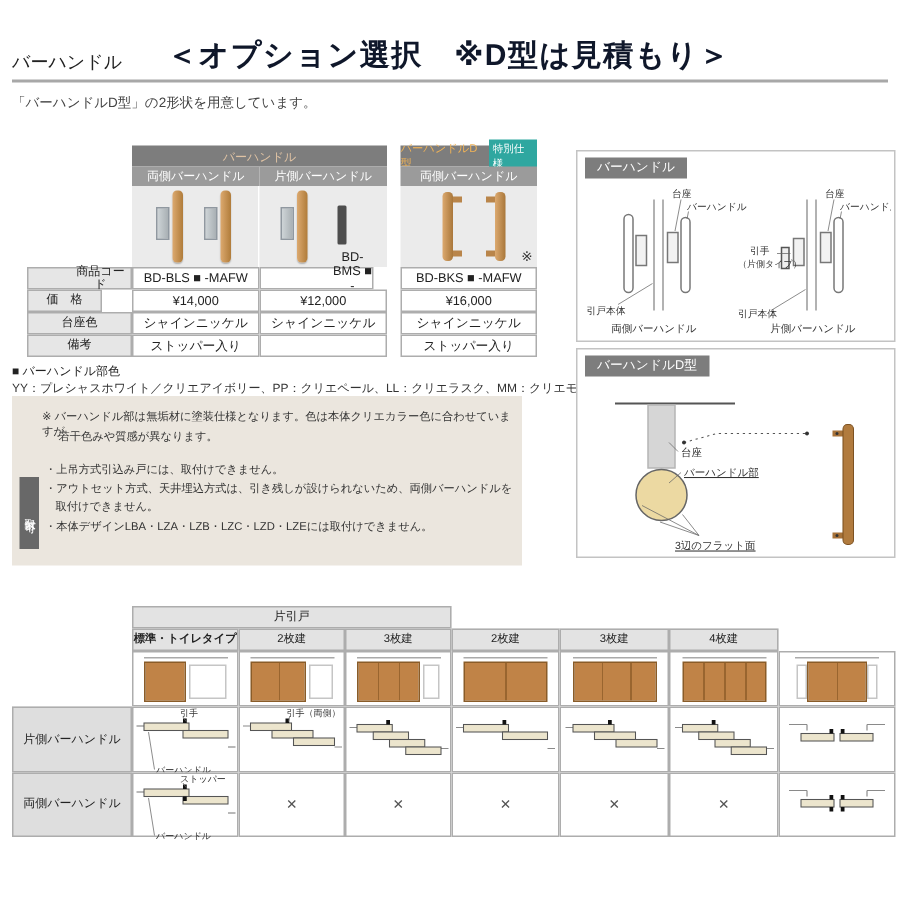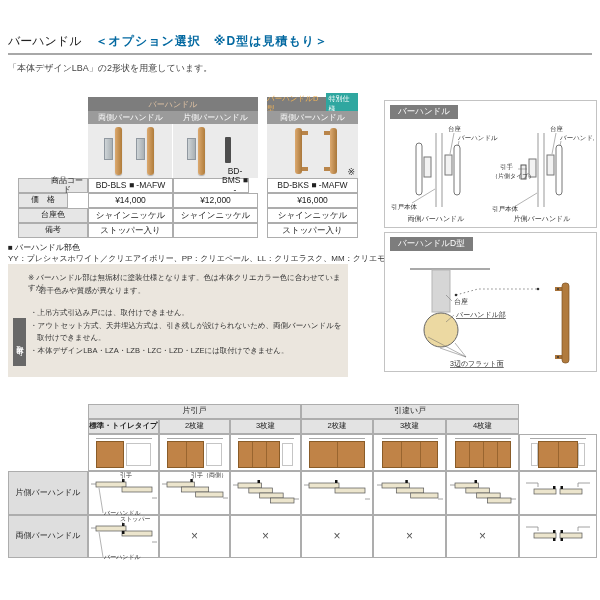--- a/index.html
+++ b/index.html
@@ -3,21 +3,21 @@
 <meta charset="utf-8">
 <style>
   *{margin:0;padding:0;box-sizing:border-box;}
   html,body{background:#fff;}
   body{font-family:"Liberation Sans","DejaVu Sans",sans-serif;color:#222;}
   .page{position:relative;width:600px;height:600px;background:#fff;overflow:hidden;}
   .abs{position:absolute;}
   
   .titlebar{left:8px;top:28px;width:584px;height:27px;border-bottom:2px solid #a8a8a8;display:flex;align-items:flex-end;padding-bottom:3px;}
   .tsmall{font-size:12px;color:#222;}
-  .tmain{font-size:12px;font-weight:bold;color:#0369a1;margin-left:14px;letter-spacing:1px;}
+  .tmain{font-size:20px;font-weight:bold;color:#0f172a;margin-left:30px;letter-spacing:1px;}
   .intro{left:8px;top:61px;font-size:9px;line-height:14px;color:#444;}
   
   .gh{background:#7d7d7d;display:flex;align-items:center;justify-content:center;font-size:8px;}
   .gh1{color:#e0c3a4;}
   .gh2{color:#efb257;font-size:7.5px;}
   .badge{display:inline-block;background:#2fa7a0;color:#fff;font-size:7px;padding:1px 3px;margin-left:3px;}
   .sub{background:#9b9b9b;color:#fff;display:flex;align-items:center;justify-content:center;font-size:8px;}
   .imgcell{background:#ebebeb;}
   
   .hunit{position:absolute;width:24px;height:48px;}
@@ -52,21 +52,21 @@
 </head>
 <body>
 
 <div class="page">
 
   <div class="abs titlebar">
     <span class="tsmall">バーハンドル</span>
     <span class="tmain">＜オプション選択　※D型は見積もり＞</span>
   </div>
   <div class="abs intro">
-    <div>「本体デザインLBA」の2形状を用意しています。</div>
+    <div>「バーハンドルD型」の2形状を用意しています。</div>
   </div>
 
   <div class="abs gh gh1" style="left:88px;top:97px;width:170px;height:14px;">バーハンドル</div>
   <div class="abs sub" style="left:88px;top:111px;width:85px;height:13px;">両側バーハンドル</div>
   <div class="abs sub" style="left:173px;top:111px;width:85px;height:13px;">片側バーハンドル</div>
   <div class="abs gh" style="left:267px;top:97px;width:91px;height:14px;">
     <span class="gh2">バーハンドルD型</span>
     <span class="badge">特別仕様</span>
   </div>
   <div class="abs sub" style="left:267px;top:111px;width:91px;height:13px;">両側バーハンドル</div>
@@ -188,21 +188,20 @@
       <rect x="167" y="34" width="8" height="4" fill="#a8733a"></rect>
       <rect x="167" y="102" width="8" height="4" fill="#a8733a"></rect>
       <rect x="174" y="30" width="7" height="80" rx="3" fill="#b17b3e" stroke="#7d5222" stroke-width="0.7"></rect>
       <circle cx="170" cy="36" r="1" fill="#333"></circle>
         <circle cx="170" cy="104" r="1" fill="#333"></circle>
     </svg>
   </div>
 
   <div class="abs" id="mount-grid" style="left:8px;top:404px;width:589px;height:154px;">
       <div class="cell hdr" style="left: 80px; top: 0px; width: 213px; height: 15px;">片引戸</div>
-      <div class="cell hdr" style="left: 293px; top: 0px; width: 218px; height: 15px;">引違い戸</div>
       <div class="cell hdr" style="left: 80px; top: 15px; width: 71px; height: 15px; font-size: 7.5px; font-weight: bold;">標準・トイレタイプ</div>
       <div class="cell hdr" style="left: 151px; top: 15px; width: 71px; height: 15px; font-size: 7.5px;">2枚建</div>
       <div class="cell hdr" style="left: 222px; top: 15px; width: 71px; height: 15px; font-size: 7.5px;">3枚建</div>
       <div class="cell hdr" style="left: 293px; top: 15px; width: 72px; height: 15px; font-size: 7.5px;">2枚建</div>
       <div class="cell hdr" style="left: 365px; top: 15px; width: 73px; height: 15px; font-size: 7.5px;">3枚建</div>
       <div class="cell hdr" style="left: 438px; top: 15px; width: 73px; height: 15px; font-size: 7.5px;">4枚建</div>
       <div class="cell " style="left: 80px; top: 30px; width: 71px; height: 37px;">
         <div class="thumb" style="width:56px;height:32px;">
           <div style="position:absolute;left:0;top:1px;width:100%;height:0;border-top:1px solid #aaa;"></div>
           <div style="position:absolute;left:30px;top:6px;width:25px;height:23px;border:1px solid #c5c5c5;background:#fff;"></div>

